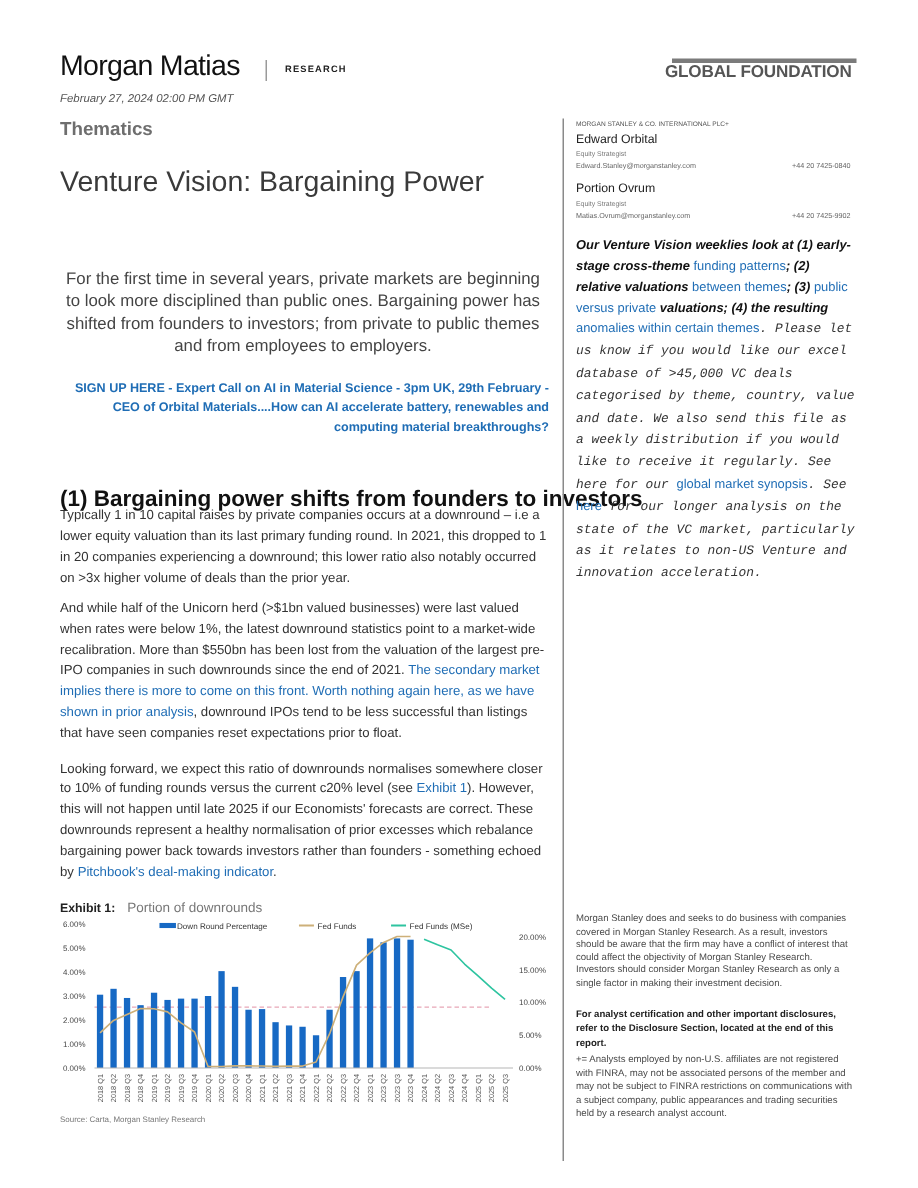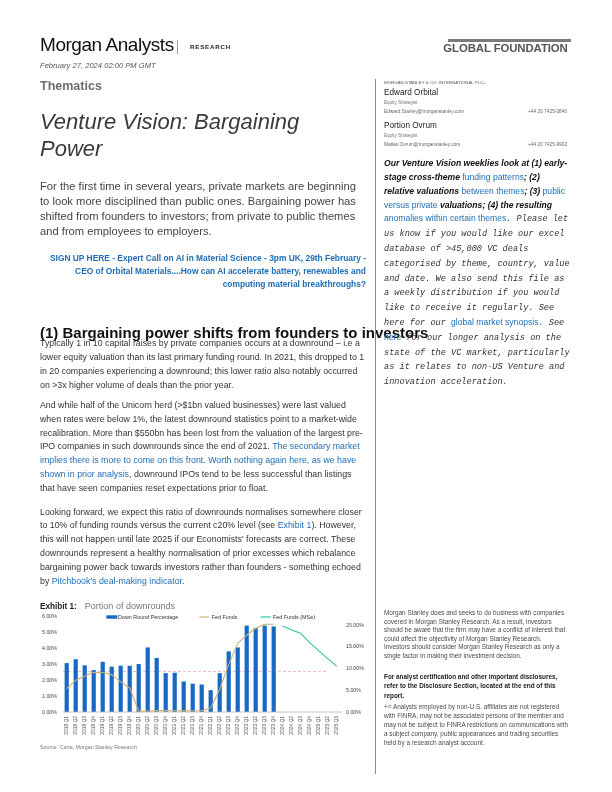--- a/index.html
+++ b/index.html
@@ -8,22 +8,22 @@
   a.lk,.lk{color:#1f6db5;text-decoration:none;cursor:pointer;}
 
   .brand{left:40px;top:34px;font-size:19px;line-height:22px;color:#111;letter-spacing:-0.45px;white-space:nowrap;}
   .brand-div{left:177px;top:40px;width:1px;height:14px;background:#9a9a9a;}
   .division{left:190px;top:43px;font-size:6.2px;line-height:8px;font-weight:bold;letter-spacing:0.8px;color:#222;white-space:nowrap;}
   .series-bar{left:448px;top:39px;width:123px;height:2.5px;background:#7b7b7b;}
   .series{left:440px;top:42px;width:131px;text-align:center;font-size:11.4px;line-height:13px;font-weight:bold;color:#555;letter-spacing:-0.1px;white-space:nowrap;}
   .date{left:40px;top:61px;font-size:7.6px;line-height:10px;font-style:italic;color:#555;white-space:nowrap;}
   .category{left:40px;top:78.5px;font-size:12.5px;line-height:15px;font-weight:bold;color:#6e6e6e;}
 
-  .title{left:40px;top:108px;width:300px;font-size:22px;line-height:27px;color:#3a3a3a;font-weight:normal;font-style:italic;}
-  .summary{left:40px;top:179px;width:324px;font-size:11.2px;line-height:15px;color:#444;}
+  .title{left:40px;top:108px;width:300px;font-size:19px;line-height:27px;color:#3a3a3a;font-weight:normal;}
+  .summary{left:40px;top:179px;width:324px;font-size:11.2px;line-height:15px;color:#444;text-align:center;}
   .signup{left:40px;top:251.5px;width:326px;font-size:8.4px;line-height:13.3px;font-weight:bold;color:#1f6db5;text-align:right;}
   .h1{left:40px;top:327px;font-size:15px;line-height:12px;font-weight:bold;color:#111;white-space:nowrap;}
   .para{left:40px;width:326px;font-size:8.8px;line-height:13.8px;color:#333;}
 
   .exh{left:40px;top:598px;white-space:nowrap;line-height:12px;}
   .exh-label{font-size:8.2px;font-weight:bold;color:#222;}
   .exh-title{font-size:9px;color:#777;margin-left:8px;text-align:center;}
   .chart{left:30px;top:606px;width:345px;height:145px;}
   .chart text{font-family:"Liberation Sans", sans-serif;}
   .tick{font-size:5.3px;fill:#444;}
@@ -44,21 +44,21 @@
   .blurb .lk{font-style:normal;margin-top:12px;}
 
   .disc{left:384px;width:184px;font-size:6.4px;color:#4a4a4a;}
   .disc1{top:609px;line-height:8.6px;}
   .disc2{top:672px;line-height:9.3px;font-weight:bold;color:#222;}
   .disc3{top:702px;line-height:9.1px;}
 </style>
 </head>
 <body>
 
-<div class="a brand">Morgan Analysts</div>
+<div class="a brand">Morgan Matias</div>
 <div class="a brand-div"></div>
 <div class="a division">RESEARCH</div>
 <div class="a series-bar"></div>
 <div class="a series">GLOBAL FOUNDATION</div>
 <div class="a date">February 27, 2024 02:00 PM GMT</div>
 <div class="a category">Thematics</div>
 
 <h1 class="a title">Venture Vision: Bargaining Power</h1>
 <p class="a summary">For the first time in several years, private markets are beginning to look more disciplined than public ones. Bargaining power has shifted from founders to investors; from private to public themes and from employees to employers.</p>
 <a class="a signup">SIGN UP HERE - Expert Call on AI in Material Science - 3pm UK, 29th February - CEO of Orbital Materials....How can AI accelerate battery, renewables and computing material breakthroughs?</a>

